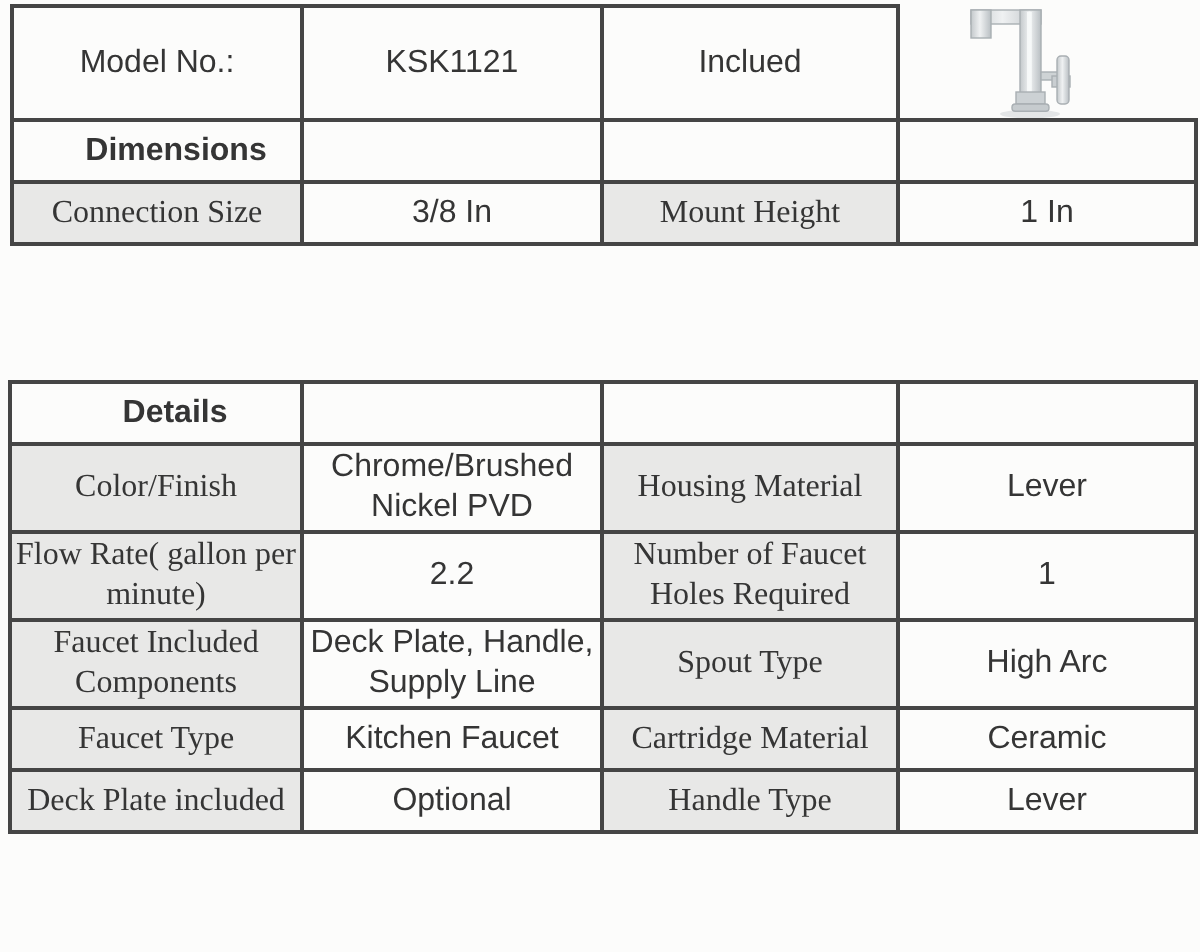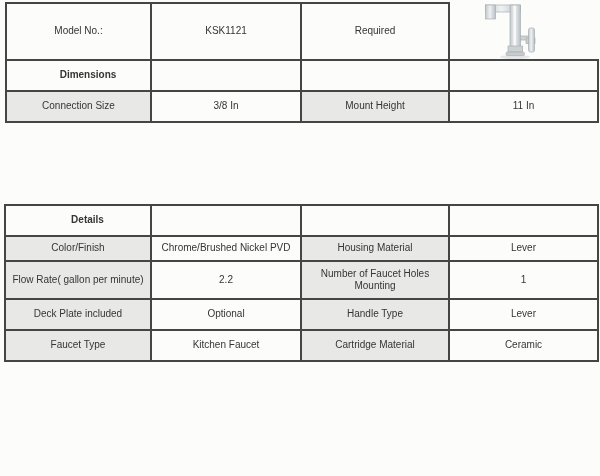--- a/index.html
+++ b/index.html
@@ -22,36 +22,36 @@
   }
   table{
     border-collapse:collapse;
     table-layout:fixed;
     position:absolute;
   }
   td{
     border:2px solid var(--border);
     text-align:center;
     vertical-align:middle;
-    font-size:10px;
+    font-size:16px;
     padding:1px 2px;
     overflow:hidden;
     line-height:1.25;
   }
-  td.label{ background:var(--label-bg); }
+  td.label{ background:var(--label-bg);font-family:Liberation Serif, serif; }
   td.section{ font-weight:bold;padding-left:21px; }
   td.pic-cell{
     border-top-style:hidden;
     border-right-style:hidden;
     position:relative;
     padding:0;
     vertical-align:top;
   }
   #spec-table{ left:5px; top:2px; width:592px; }
-  #details-table{ left:4px; top:204px; width:593px; }
+  #details-table{ left:4px; top:190px; width:593px; }
   tr.h-tall{ height:57px; }
   tr.h-std{ height:31px; }
   tr.h-29{ height:25px; }
   tr.h-35{ height:35px; }
   tr.h-38{ height:38px; }
   tr.h-43{ height:43px; }
   .faucet-wrap{
     position:absolute; left:0; top:-1px; width:147px; height:58px;
   }
 </style>
@@ -64,21 +64,21 @@
     <colgroup>
         <col style="width:145px">
         <col style="width:150px">
         <col style="width:148px">
         <col style="width:149px">
       </colgroup>
     <tbody>
         <tr class="h-tall">
       <td>Model No.:</td>
       <td>KSK1121</td>
-      <td>Required</td>
+      <td>Inclued</td>
       <td class="pic-cell">
         <div class="faucet-wrap">
           <svg width="147" height="58" viewBox="0 0 147 58" xmlns="http://www.w3.org/2000/svg">
             <defs>
               <linearGradient id="chrome" x1="0" y1="0" x2="1" y2="0">
                 <stop offset="0" stop-color="#c3c8cb"></stop>
                 <stop offset="0.45" stop-color="#eff1f2"></stop>
                 <stop offset="1" stop-color="#b9bfc3"></stop>
               </linearGradient>
             </defs>
@@ -99,21 +99,21 @@
     <tr class="h-std">
       <td class="section">Dimensions</td>
       <td></td>
       <td></td>
       <td></td>
     </tr>
     <tr class="h-std">
       <td class="label">Connection Size</td>
       <td>3/8 In</td>
       <td class="label">Mount Height</td>
-      <td>11 In</td>
+      <td>1 In</td>
     </tr>
   </tbody>
     </table>
 
   <table id="details-table">
     <colgroup>
         <col style="width:146px">
         <col style="width:150px">
         <col style="width:148px">
         <col style="width:149px">
@@ -127,31 +127,37 @@
     </tr>
     <tr class="h-29">
       <td class="label">Color/Finish</td>
       <td>Chrome/Brushed Nickel PVD</td>
       <td class="label">Housing Material</td>
       <td>Lever</td>
     </tr>
     <tr class="h-38">
       <td class="label">Flow Rate( gallon per minute)</td>
       <td>2.2</td>
-      <td class="label">Number of Faucet Holes Mounting</td>
+      <td class="label">Number of Faucet Holes Required</td>
       <td>1</td>
+    </tr>
+    <tr class="h-43">
+      <td class="label">Faucet Included Components</td>
+      <td>Deck Plate, Handle, Supply Line</td>
+      <td class="label">Spout Type</td>
+      <td>High Arc</td>
+    </tr>
+    <tr class="h-std">
+      <td class="label">Faucet Type</td>
+      <td>Kitchen Faucet</td>
+      <td class="label">Cartridge Material</td>
+      <td>Ceramic</td>
     </tr>
     <tr class="h-std">
       <td class="label">Deck Plate included</td>
       <td>Optional</td>
       <td class="label">Handle Type</td>
       <td>Lever</td>
     </tr>
-    <tr class="h-std">
-      <td class="label">Faucet Type</td>
-      <td>Kitchen Faucet</td>
-      <td class="label">Cartridge Material</td>
-      <td>Ceramic</td>
-    </tr>
   </tbody>
     </table>
 
 </div>
 
 </body></html>

